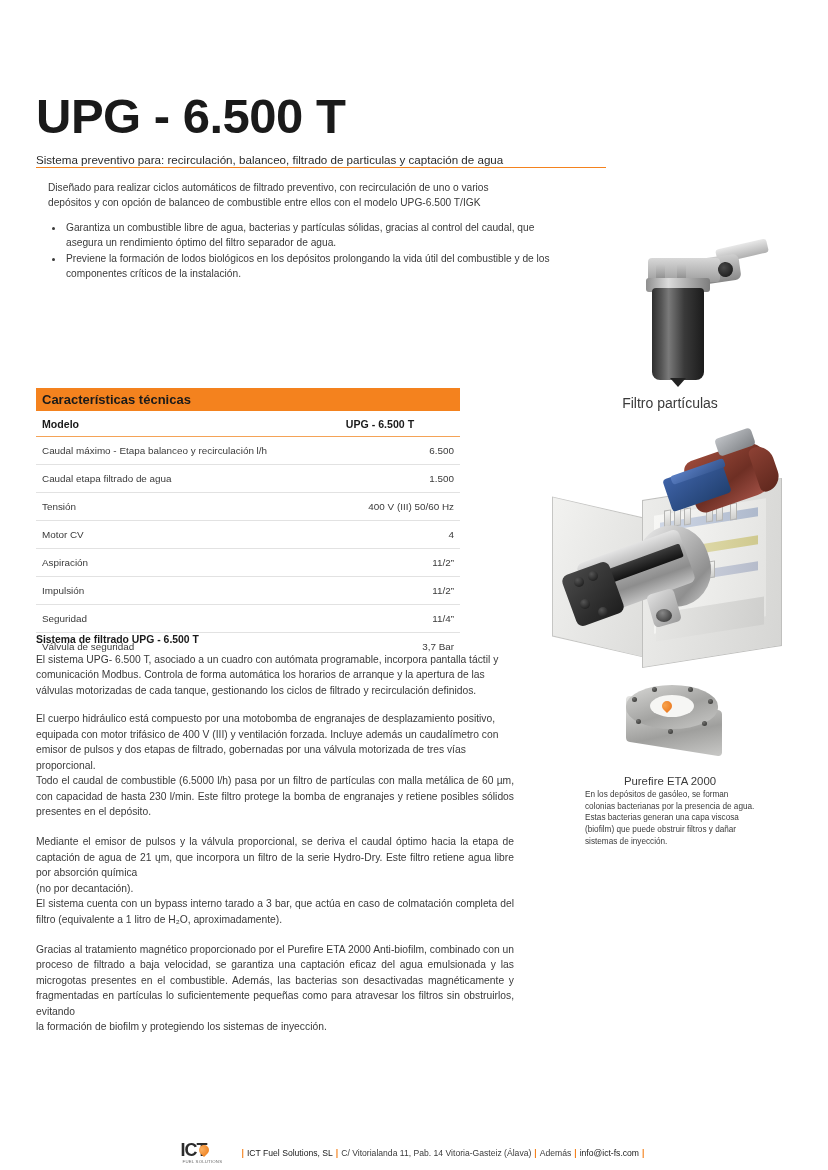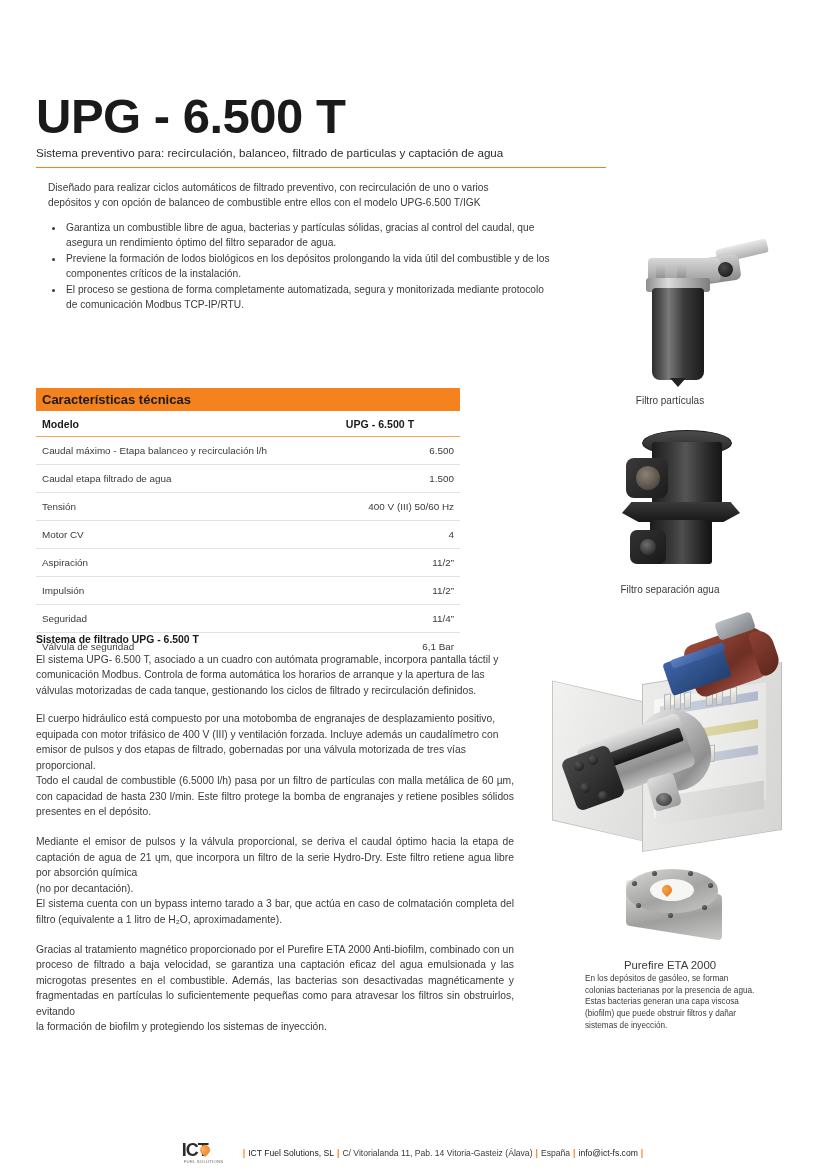--- a/index.html
+++ b/index.html
@@ -31,22 +31,22 @@
   .title {
     font-size: 49px;
     font-weight: bold;
     letter-spacing: -0.5px;
     color: #1a1a1a;
     line-height: 1.0;
     white-space: nowrap;
   }
 
   .subtitle-wrap {
-    margin-top: 5px;
-    padding-bottom: 8px;
+    margin-top: 12px;
+    padding-bottom: 1px;
     border-bottom: 1.5px solid #f4821e;
     width: 570px;
   }
   .subtitle {
     font-size: 11.6px;
     color: #2b2b2b;
     white-space: nowrap;
   }
 
   .intro {
@@ -141,21 +141,21 @@
   
   .right-col {
     position: absolute;
     left: 530px;
     top: 236px;
     width: 280px;
   }
 
   .fig { width: 280px; text-align: center; }
   .fig-cap {
-    font-size: 10px;
+    font-size: 14px;
     color: #3a3a3a;
     margin-top: 4px;
   }
 
   .img-stage { position: relative; width: 280px; }
 
   
   .pf { position: relative; width: 280px; height: 155px; }
   .pf-body {
     position: absolute; left: 122px; top: 52px;
@@ -514,21 +514,20 @@
 
     <div class="subtitle-wrap">
       <div class="subtitle">Sistema preventivo para: recirculación, balanceo, filtrado de particulas y captación de agua</div>
     </div>
 
     <p class="intro">Diseñado para realizar ciclos automáticos de filtrado preventivo, con recirculación de uno o varios depósitos y con opción de balanceo de combustible entre ellos con el modelo UPG-6.500 T/IGK</p>
 
     <ul class="bullets">
       <li>Garantiza un combustible libre de agua, bacterias y partículas sólidas, gracias al control del caudal, que asegura un rendimiento óptimo del filtro separador de agua.</li>
       <li>Previene la formación de lodos biológicos en los depósitos prolongando la vida útil del combustible y de los componentes críticos de la instalación.</li>
-      <li>El proceso se gestiona de forma completamente automatizada, segura y monitorizada mediante protocolo de comunicación Modbus TCP-IP/RTU.</li>
     </ul>
   </div>
 
   <table class="spec-table">
     <thead>
       <tr class="hdr-bar">
         <td colspan="2">Características técnicas</td>
       </tr>
       <tr class="model-row">
         <td>Modelo</td>
@@ -559,21 +558,21 @@
       <tr>
         <td>Impulsión</td>
         <td class="val">11/2”</td>
       </tr>
       <tr>
         <td>Seguridad</td>
         <td class="val">11/4”</td>
       </tr>
       <tr>
         <td>Válvula de seguridad</td>
-        <td class="val">6,1 Bar</td>
+        <td class="val">3,7 Bar</td>
       </tr>
     </tbody>
   </table>
 
   <div class="lower">
     <h3>Sistema de filtrado UPG - 6.500 T</h3>
     <p>El sistema UPG- 6.500 T, asociado a un cuadro con autómata programable, incorpora pantalla táctil y comunicación Modbus. Controla de forma automática los horarios de arranque y la apertura de las válvulas motorizadas de cada tanque, gestionando los ciclos de filtrado y recirculación definidos.</p>
     <p class="gap">El cuerpo hidráulico está compuesto por una motobomba de engranajes de desplazamiento positivo, equipada con motor trifásico de 400 V (III) y ventilación forzada. Incluye además un caudalímetro con emisor de pulsos y dos etapas de filtrado, gobernadas por una válvula motorizada de tres vías proporcional.</p>
     <p class="just">Todo el caudal de combustible (6.5000 l/h) pasa por un filtro de partículas con malla metálica de 60 µm, con capacidad de hasta 230 l/min. Este filtro protege la bomba de engranajes y retiene posibles sólidos presentes en el depósito.</p>
     <p class="just2">Mediante el emisor de pulsos y la válvula proporcional, se deriva el caudal óptimo hacia la etapa de captación de agua de 21 ųm, que incorpora un filtro de la serie Hydro-Dry. Este filtro retiene agua libre por absorción química</p>
@@ -595,35 +594,20 @@
           <div class="pf-bolt1"></div>
           <div class="pf-bolt2"></div>
           <div class="pf-collar"></div>
           <div class="pf-body"></div>
           <div class="pf-tip"></div>
         </div>
       </div>
       <div class="fig-cap">Filtro partículas</div>
     </div>
 
-    <div class="fig" style="margin-top:14px;">
-      <div class="img-stage">
-        <div class="wf">
-          <div class="wf-topdisc"></div>
-          <div class="wf-upper"></div>
-          <div class="wf-sideport"></div>
-          <div class="wf-sidehole"></div>
-          <div class="wf-flange"></div>
-          <div class="wf-lower"></div>
-          <div class="wf-botport"></div>
-          <div class="wf-bothole"></div>
-        </div>
-      </div>
-      <div class="fig-cap">Filtro separación agua</div>
-    </div>
 
     <div class="fig" style="margin-top:8px;">
       <div class="img-stage">
         <div class="pc">
           <div class="pc-cab-door"></div>
           <div class="pc-cab-body"></div>
           <div class="pc-cab-inner"></div>
           <div class="pc-rail r1"></div>
           <div class="pc-rail r2"></div>
           <div class="pc-rail r3"></div>
@@ -686,20 +670,20 @@
       <span class="logo-text">ICT</span>
       <span class="logo-drop"></span>
       <span class="logo-sub">FUEL SOLUTIONS</span>
     </div>
     <div class="footer-line">
       <span class="sep">|</span>
       <span class="bold">ICT Fuel Solutions, SL</span>
       <span class="sep">|</span>
       <span>C/ Vitorialanda 11, Pab. 14 Vitoria-Gasteiz (Álava)</span>
       <span class="sep">|</span>
-      <span>España</span>
+      <span>Además</span>
       <span class="sep">|</span>
       <span class="bold">info@ict-fs.com</span>
       <span class="sep">|</span>
     </div>
   </div>
 
 </div>
 
 </body></html>

